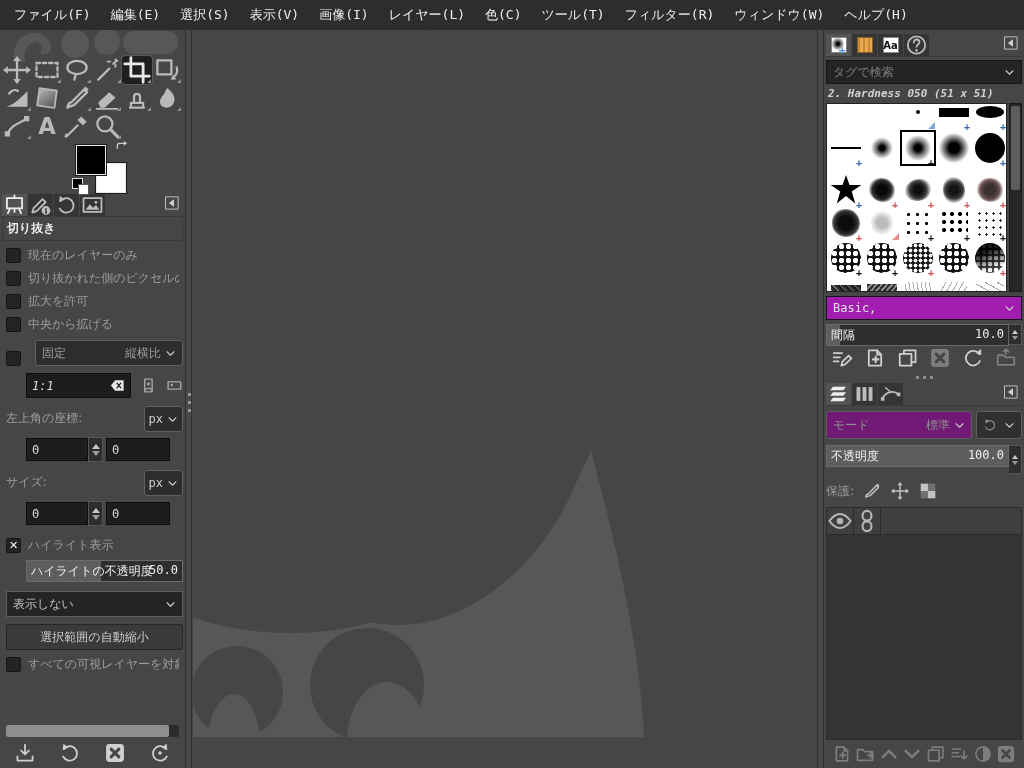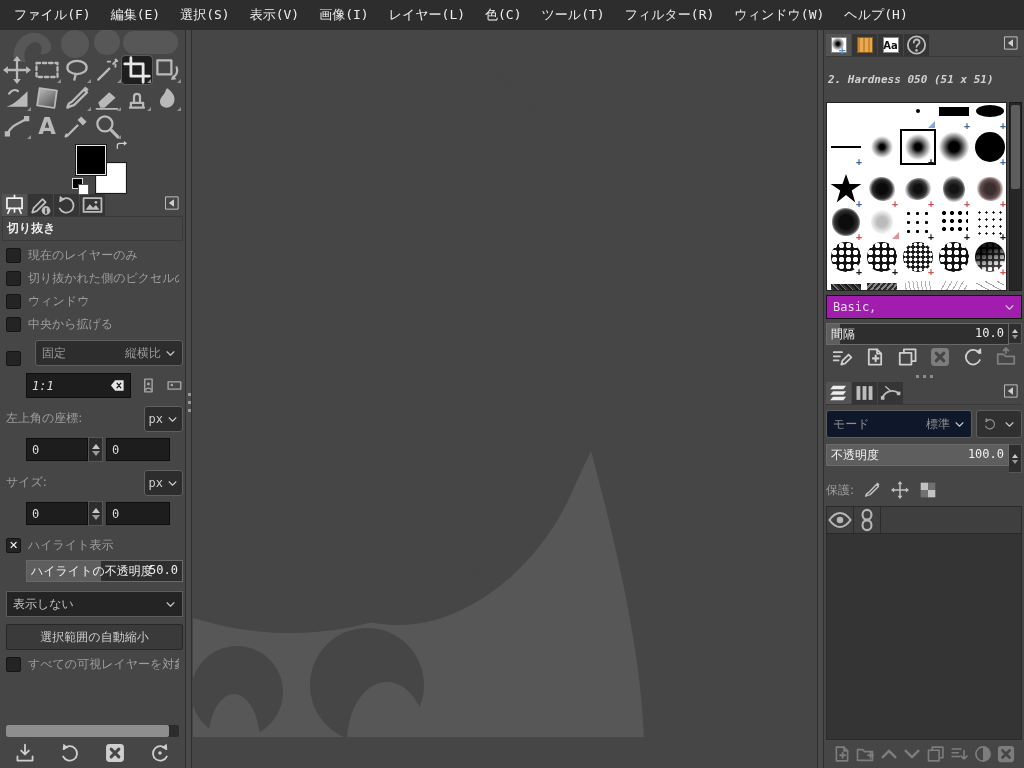--- a/index.html
+++ b/index.html
@@ -100,21 +100,21 @@
               background-image:radial-gradient(circle at 42% 42%, #000 12%, rgba(0,0,0,.55) 30%, rgba(0,0,0,0) 58%);}
   .tile-brush::after{content:"+";position:absolute;right:-1px;bottom:-4px;color:#4a90d9;font-weight:bold;font-size:10px;}
   .tile-pattern{background:#e9a94e;border:1px solid #8a6020;
                 background-image:repeating-linear-gradient(90deg, rgba(150,85,20,.4) 0 2px, rgba(0,0,0,0) 2px 5px);}
   .tile-font{background:#fff;border:1px solid #888;color:#111;font-size:10px;font-weight:bold;
              display:flex;align-items:center;justify-content:center;}
   .searchcombo{display:flex;align-items:center;justify-content:space-between;background:#242424;
                border:1px solid #161616;height:22px;margin-top:3px;padding:0 6px;flex:none;}
   .searchcombo .ph{color:#7e7e7e;}
   .bname{font-family:"DejaVu Sans Mono",monospace;font-style:italic;font-weight:bold;color:#d2d2d2;
-         font-size:11px;padding:16px 2px;flex:none;}
+         font-size:11px;padding:3px 2px;flex:none;}
   .bgridwrap{position:relative;height:189px;flex:none;}
   .bgrid{position:absolute;left:0;top:0;width:181px;height:189px;background:#ffffff;border:1px solid #222;
          box-sizing:border-box;overflow:hidden;}
   .bcell{position:absolute;width:36px;height:36px;display:flex;align-items:center;justify-content:center;}
   .bcell.sel{outline:2px solid #000;outline-offset:-2px;}
   .bmark{position:absolute;right:2px;bottom:-2px;font-family:"DejaVu Sans Mono",monospace;font-size:10px;font-weight:bold;}
   .bmark.blue{color:#3465a4;} .bmark.red{color:#d05050;} .bmark.black{color:#111;}
   .btri{position:absolute;right:1px;bottom:1px;border-style:solid;border-width:0 0 7px 7px;}
   .btri.blue{border-color:transparent transparent #7fa8d9 transparent;}
   .btri.red{border-color:transparent transparent #e89090 transparent;}
@@ -125,21 +125,21 @@
   .spacingrow{display:flex;align-items:stretch;margin-top:4px;height:21px;flex:none;}
   .spacingrow .spinscale{flex:1;margin:0;}
   .minispin{width:12px;display:flex;flex-direction:column;align-items:center;justify-content:center;background:#2e2e2e;border:1px solid #565656;border-left:none;}
   .minispin i{border-style:solid;display:block;}
   .minispin .up{border-width:0 3px 4px 3px;border-color:transparent transparent #ccc transparent;margin-bottom:2px;}
   .minispin .dn{border-width:4px 3px 0 3px;border-color:#999 transparent transparent transparent;}
   .dockhandle{height:8px;display:flex;align-items:center;justify-content:center;flex:none;}
   .dockhandle i{width:3px;height:3px;background:#8d8d8d;margin:0 2px;display:block;}
   
   .moderow{display:flex;align-items:center;margin-top:4px;height:30px;flex:none;}
-  .modecombo{flex:1;display:flex;align-items:center;justify-content:space-between;background:#0f172a;
+  .modecombo{flex:1;display:flex;align-items:center;justify-content:space-between;background:#701a75;
              border:1px solid #5d5d5d;border-radius:3px;height:28px;padding:0 6px;color:#8f8f8f;box-sizing:border-box;}
   .modereset{width:46px;display:flex;align-items:center;justify-content:space-evenly;background:#303030;
              border:1px solid #5d5d5d;border-radius:3px;height:28px;margin-left:4px;color:#8f8f8f;box-sizing:border-box;}
   .modereset svg{width:14px;height:14px;}
   .opacityrow{display:flex;align-items:stretch;margin-top:5px;height:29px;flex:none;}
   .opacityrow .spinscale{flex:1;margin:0;}
   .lockrow{display:flex;align-items:center;margin-top:7px;height:20px;flex:none;color:#9d9d9d;}
   .lockrow .lk{width:20px;height:18px;color:#c2c2c2;margin-left:8px;}
   .lockrow .lk svg{width:16px;height:16px;}
   .layerlist{flex:1;margin-top:6px;border:1px solid #2b2b2b;background:#343434;display:flex;flex-direction:column;}
@@ -366,21 +366,21 @@
           <div class="cbrow">
             <div class="cbox"></div>
             <span class="cblabel">現在のレイヤーのみ</span>
           </div>
           <div class="cbrow">
             <div class="cbox"></div>
             <span class="cblabel">切り抜かれた側のピクセルの削除</span>
           </div>
           <div class="cbrow">
             <div class="cbox"></div>
-            <span class="cblabel">ウィンドウ</span>
+            <span class="cblabel">拡大を許可</span>
           </div>
           <div class="cbrow">
             <div class="cbox"></div>
             <span class="cblabel">中央から拡げる</span>
           </div>
         </div>
 
       <div class="fixedrow">
         <div class="cbox"></div>
         <div class="fixedframe">
@@ -572,20 +572,28 @@
           </svg>
         </div>
       <div class="collapse-btn">
           <svg viewBox="0 0 16 16" fill="none" stroke="currentColor" stroke-width="1.3" stroke-linecap="round" stroke-linejoin="round" style="width:100%;height:100%">
             <rect x="1" y="1" width="14" height="14" stroke-width="1"></rect>
             <path fill="currentColor" stroke="none" d="M10.3 3.8v8.4L4.3 8z"></path>
           </svg>
         </div>
     </div>
 
+    <div class="searchcombo">
+      <span class="ph">タグで検索</span>
+      <span class="chev">
+          <svg viewBox="0 0 16 16" fill="none" stroke="currentColor" stroke-width="1.3" stroke-linecap="round" stroke-linejoin="round" style="width:100%;height:100%">
+            <path stroke-width="1.7" d="M3 5.5L8 10.5 13 5.5"></path>
+          </svg>
+        </span>
+    </div>
 
     <div class="bname">2. Hardness 050 (51 x 51)</div>
 
     <div class="bgridwrap">
       <div class="bgrid" id="bgrid">
           <div class="bcell" style="left: 73px; top: -10px;">
             <i class="b-microdot" style="display: block;"></i>
             <span class="btri blue"></span>
           </div>
           <div class="bcell" style="left: 109px; top: -10px;">

